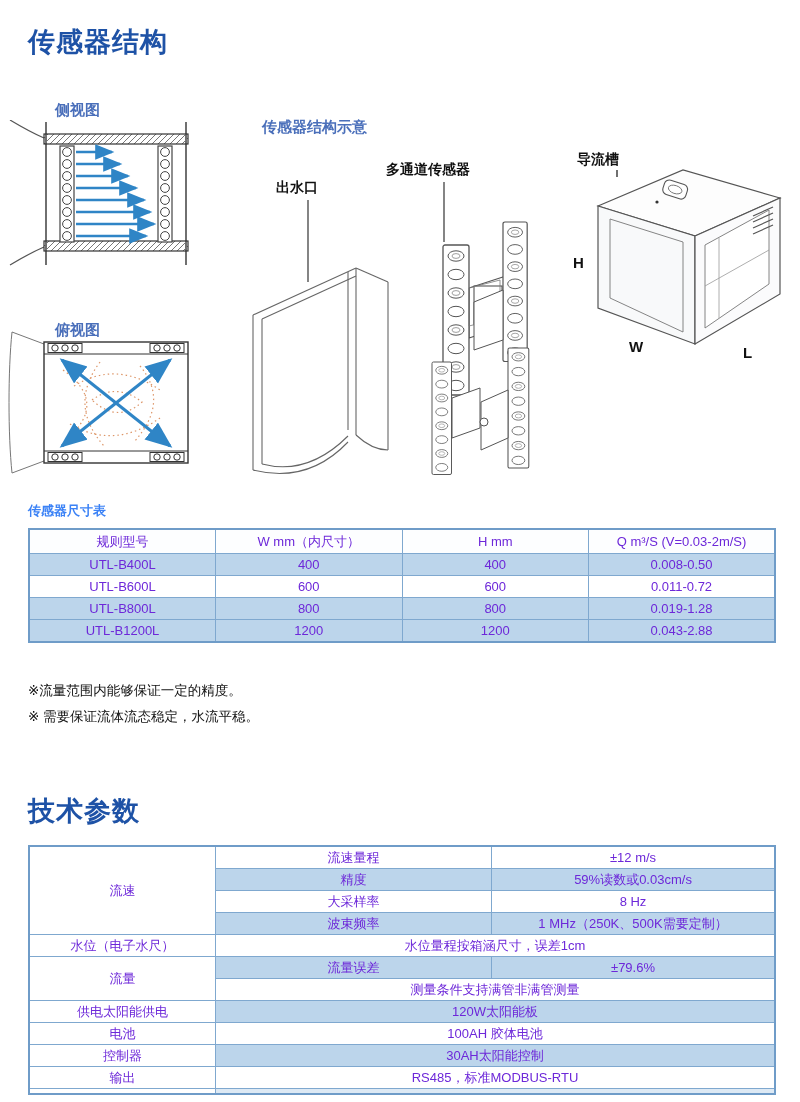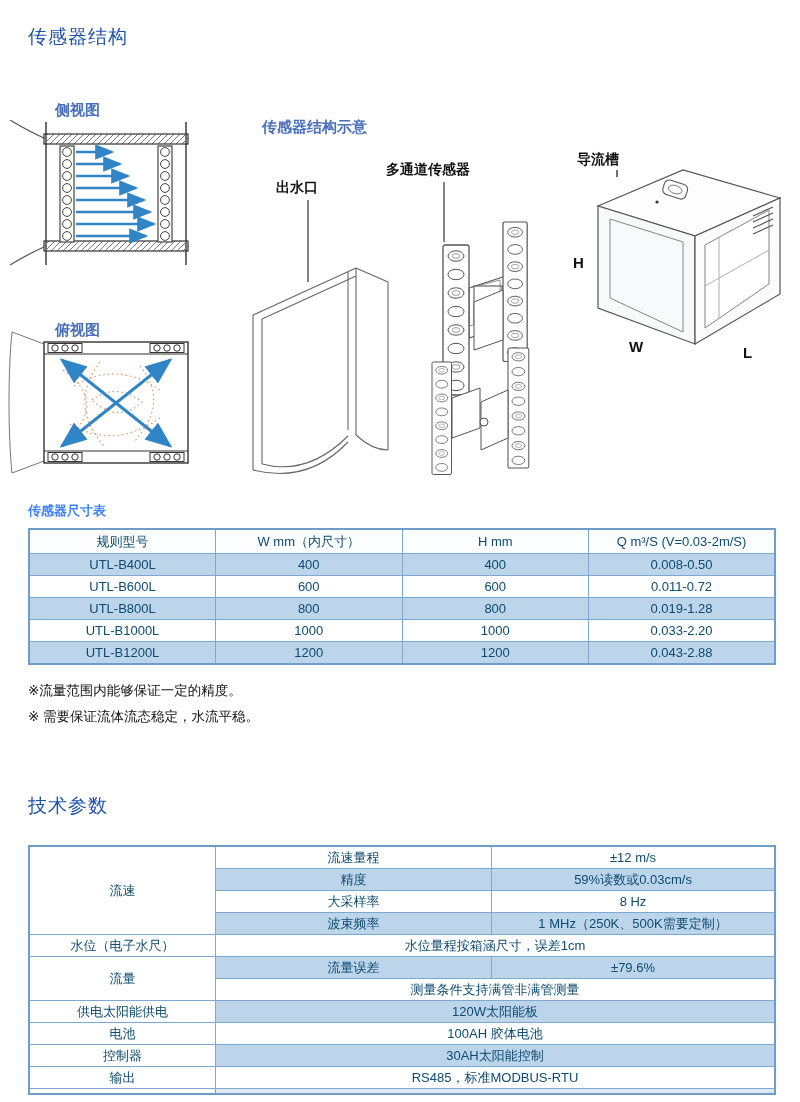--- a/index.html
+++ b/index.html
@@ -2,30 +2,30 @@
 <html><head>
 <meta charset="utf-8">
 <style>
   html,body{margin:0;padding:0}
   body{
     width:800px;height:1102px;position:relative;overflow:hidden;
     background:#ffffff;color:#222;
     font-family:"Liberation Sans","DejaVu Sans",sans-serif;
   }
   .abs{position:absolute}
-  .sec-title{font-size:19px;font-weight:normal;color:#1e52a6;margin:0;letter-spacing:1px}
+  .sec-title{font-size:27px;font-weight:bold;color:#1e52a6;margin:0;letter-spacing:1px}
   .dlabel{font-size:15px;font-weight:600;color:#4a6fba}
   .tbl-title{font-size:13px;font-weight:bold;color:#3b82f6}
   .note{font-size:13.5px;color:#111}
 
   table{border-collapse:collapse;table-layout:fixed;background:#fff}
   .dim-table,.tech-table{width:748px;font-size:13px;border:2px solid #6f9cc8}
   .dim-table th,.dim-table td,.tech-table td{
     border:1px solid #7fa8cf;text-align:center;padding:0;height:21px;
-    font-weight:normal;color:#0c4a6e;overflow:hidden;white-space:nowrap;
+    font-weight:normal;color:#6d28d9;overflow:hidden;white-space:nowrap;
   }
   .dim-table th{height:23px;background:#fdfeff}
   .dim-table td{height:21px}
   tr.b td, td.b{background:#bcd5eb}
   .tech-table td.param{background:#ffffff}
   .tech-table tr.cut td{height:4px;line-height:4px}
   .tech-table tr.cut td.fill{background:#dde9f4}
 
   svg text{font-family:"Liberation Sans","DejaVu Sans",sans-serif}
   .diag-cap{font-size:14px;font-weight:bold;fill:#111}
@@ -275,26 +275,20 @@
       <td>600</td>
       <td>600</td>
       <td>0.011-0.72</td>
     </tr>
     <tr class="b">
       <td>UTL-B800L</td>
       <td>800</td>
       <td>800</td>
       <td>0.019-1.28</td>
     </tr>
-    <tr>
-      <td>UTL-B1000L</td>
-      <td>1000</td>
-      <td>1000</td>
-      <td>0.033-2.20</td>
-    </tr>
     <tr class="b">
       <td>UTL-B1200L</td>
       <td>1200</td>
       <td>1200</td>
       <td>0.043-2.88</td>
     </tr>
   </tbody>
 </table>
 
 <div class="note abs" style="left:28px;top:682px">※流量范围内能够保证一定的精度。</div>

